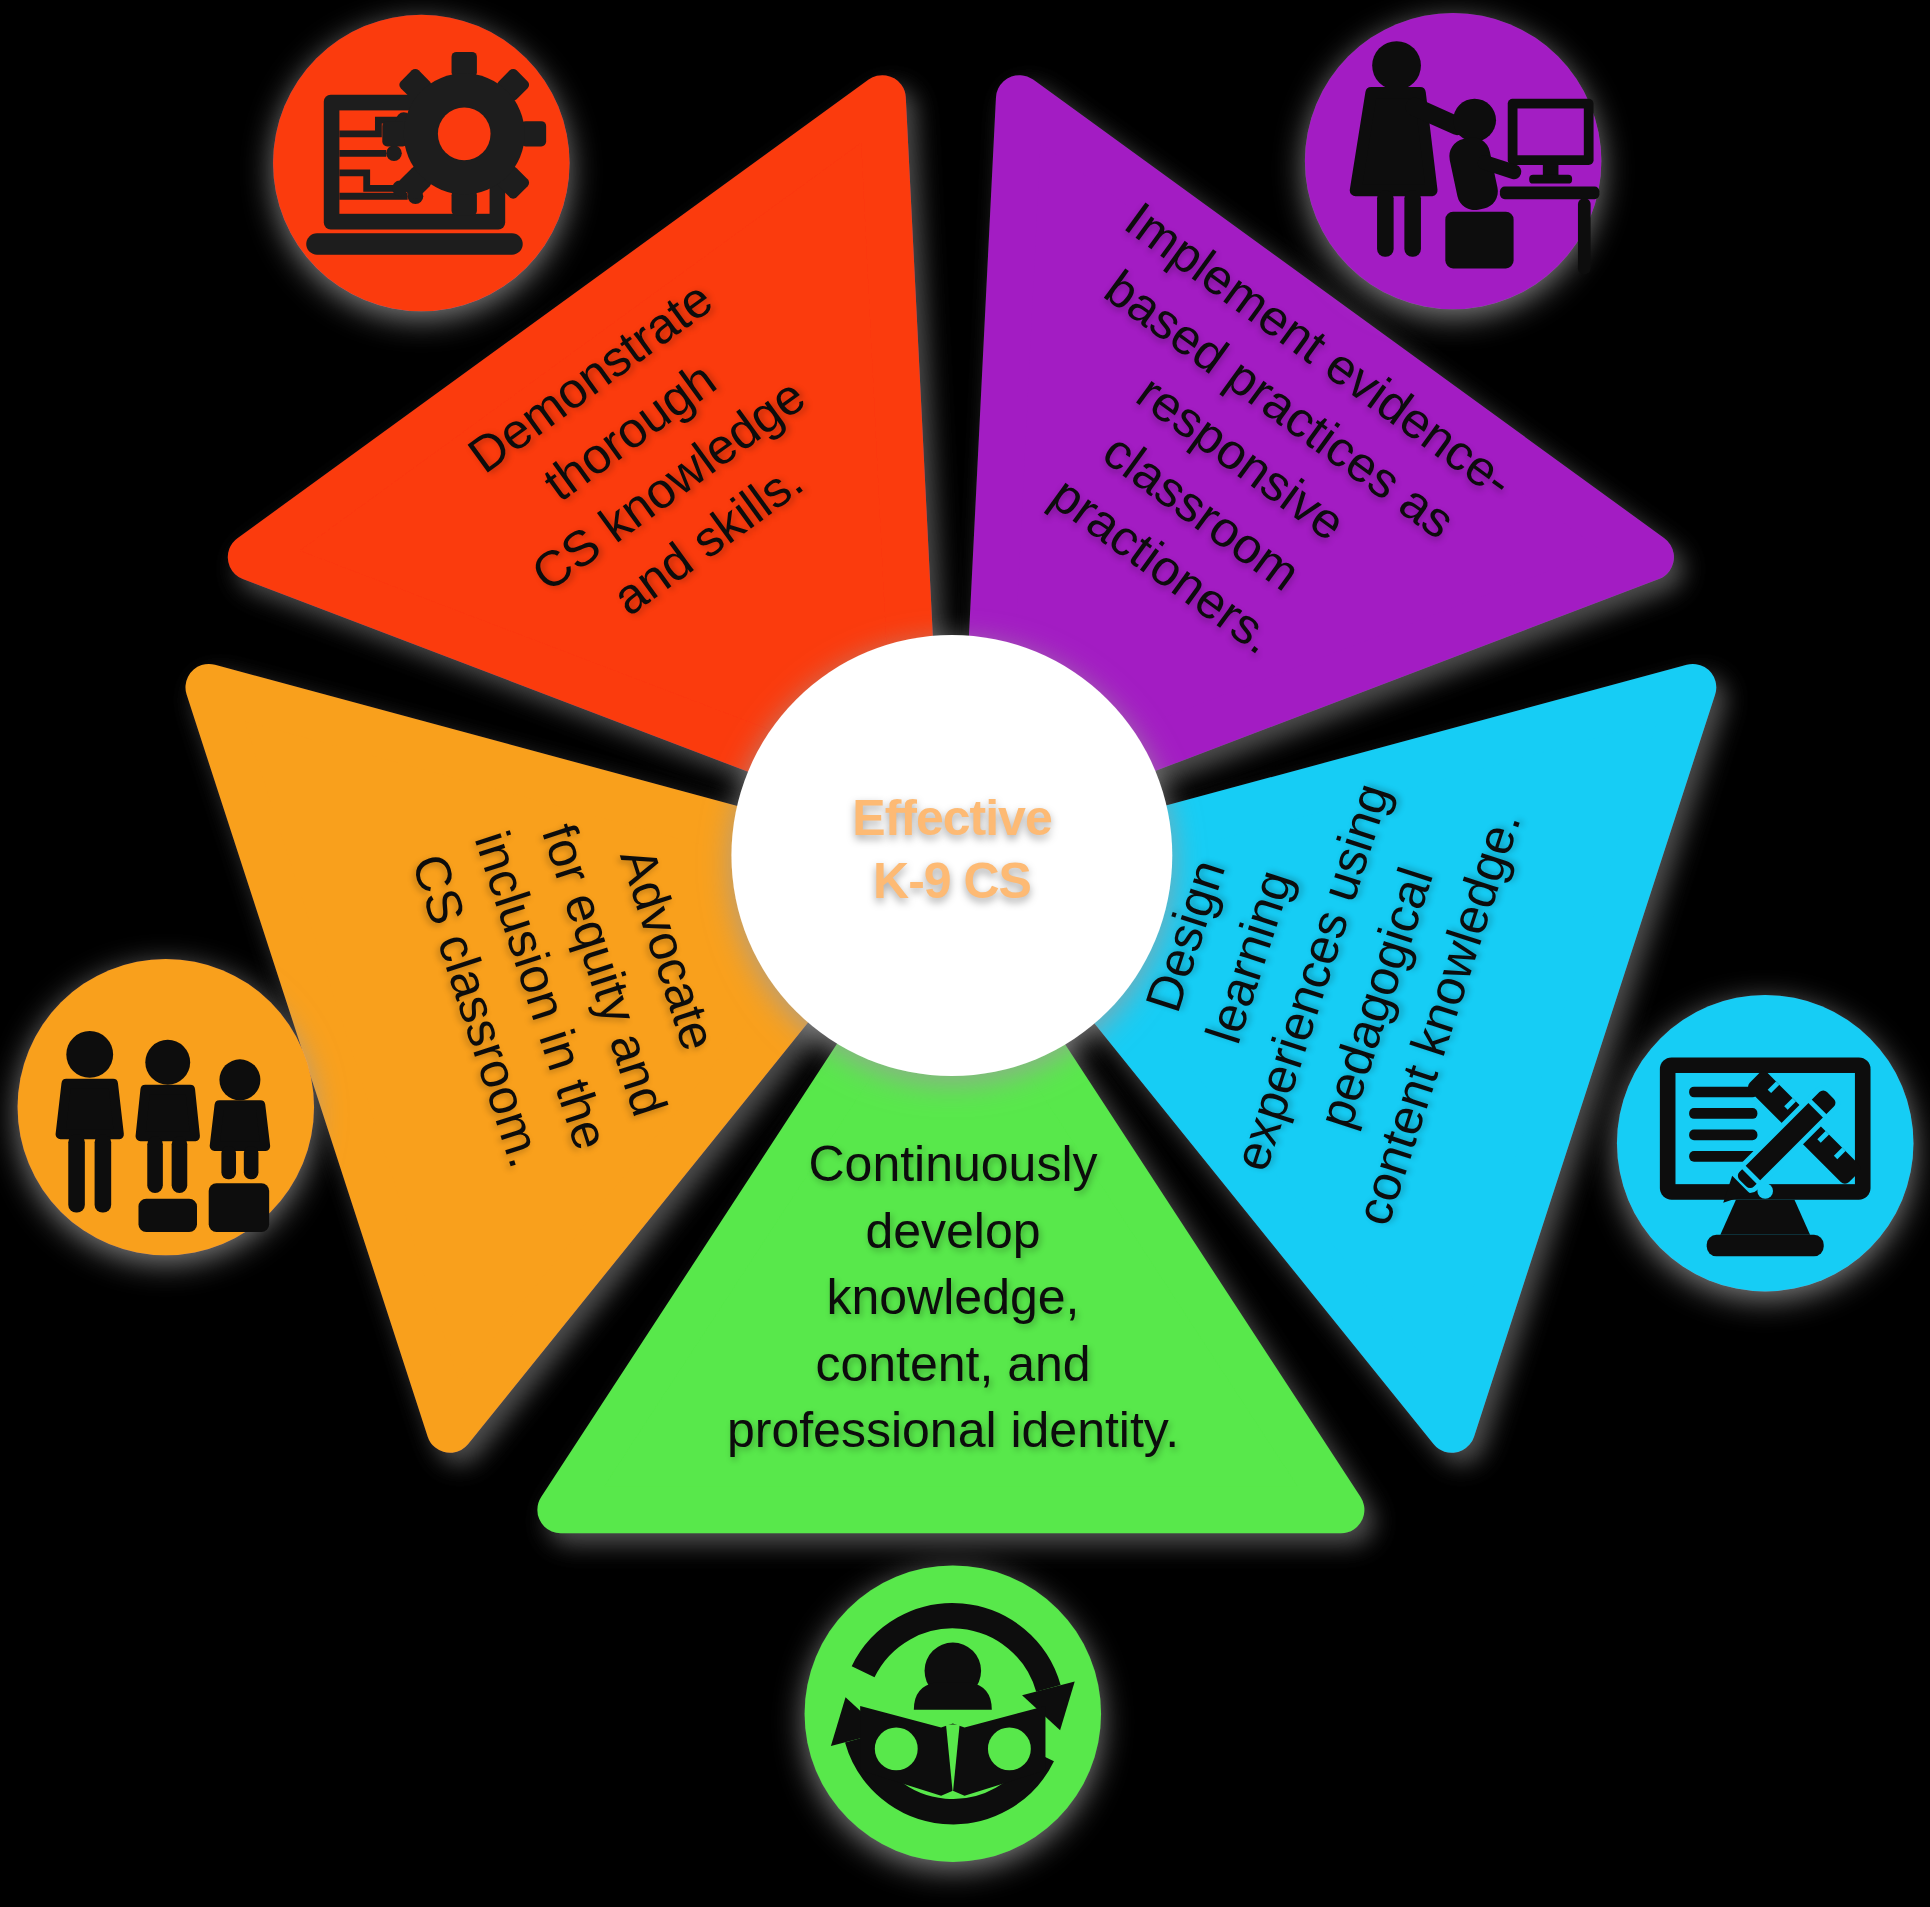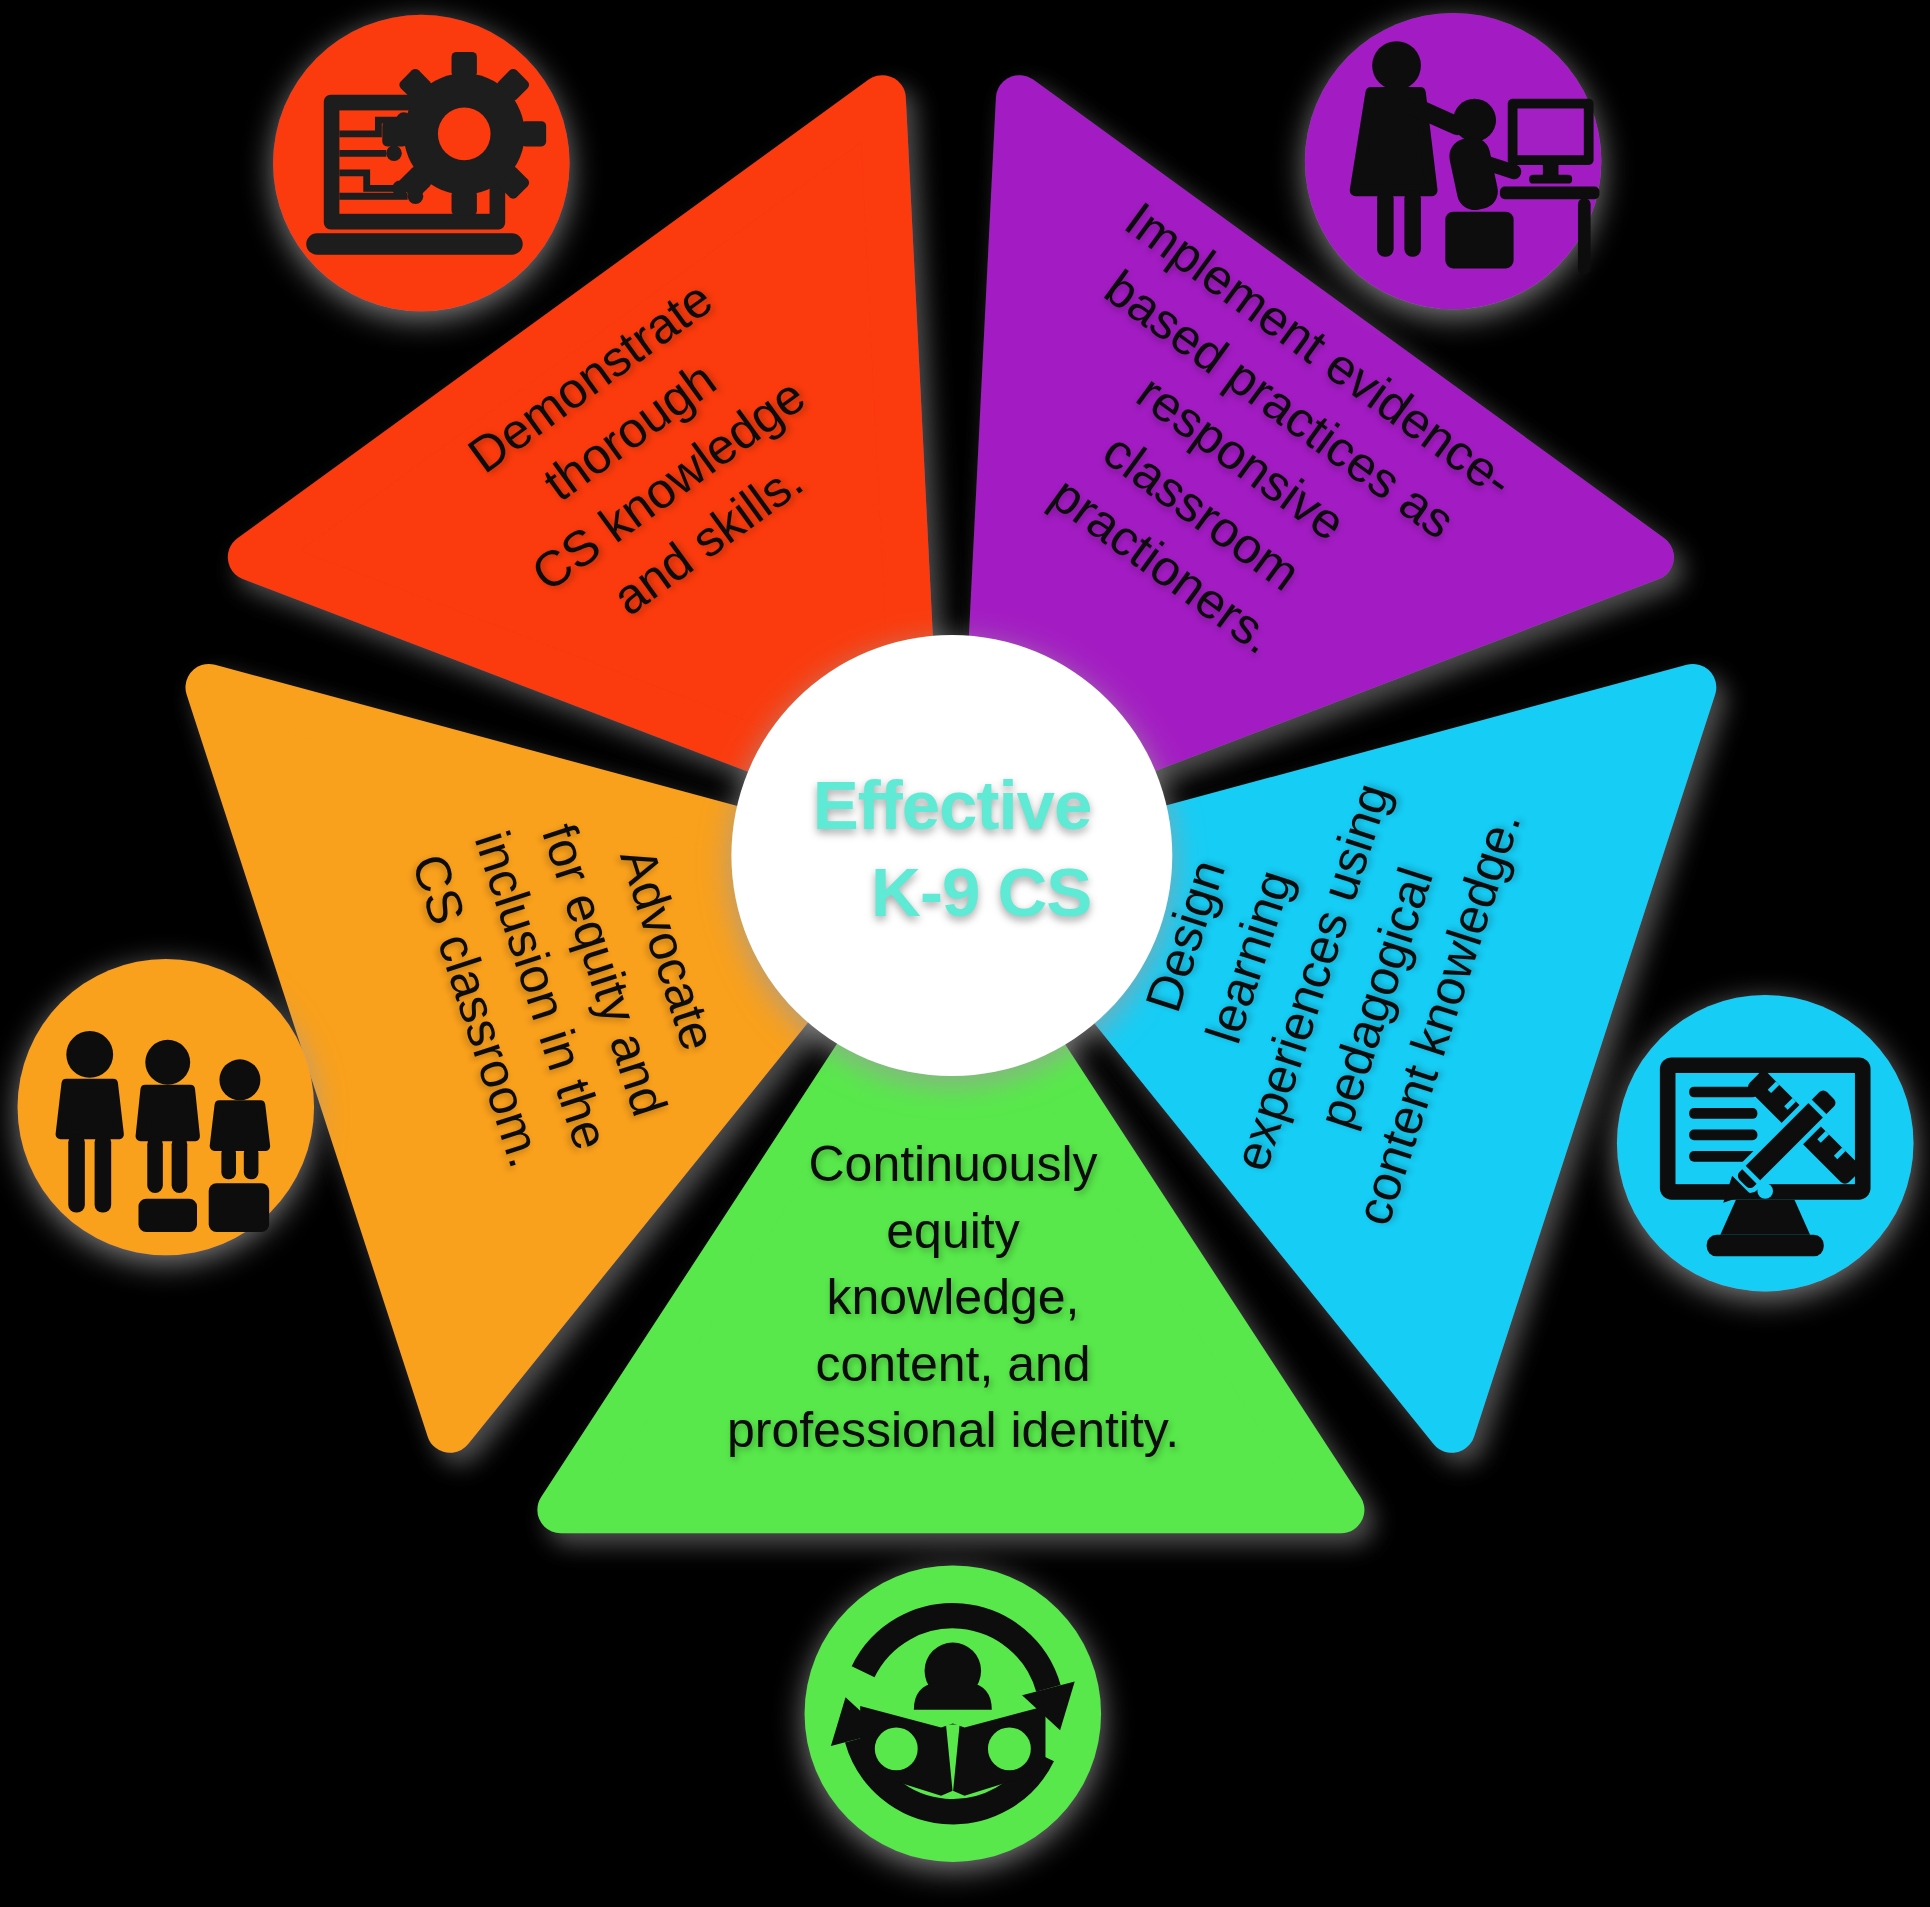--- a/index.html
+++ b/index.html
@@ -20,26 +20,26 @@
     line-height:1.33;
     text-align:center;
     white-space:nowrap;
     text-shadow:2px 2.9px 6.8px rgba(0,0,0,0.25);
   }
   .center-title{
     position:absolute;
     left:952px;
     top:850px;
     transform:translate(-50%,-50%);
-    color:#5eead4;
-    font-size:69px;
+    color:#fdba74;
+    font-size:50px;
     font-weight:600;
     letter-spacing:-1px;
     line-height:1.26;
-    text-align:right;
+    text-align:center;
     white-space:nowrap;
     text-shadow:0 3.9px 8.8px rgba(0,0,0,0.35);
   }
   .rot-n36{transform:translate(-50%,-50%) rotate(-36deg);}
   .rot-p36{transform:translate(-50%,-50%) rotate(36deg);}
   .rot-n72{transform:translate(-50%,-50%) rotate(-72deg);}
   .rot-p72{transform:translate(-50%,-50%) rotate(72deg);}
   .rot-0{transform:translate(-50%,-50%);text-align:center;}
 </style>
 </head>
@@ -229,21 +229,21 @@
   <div class="seg-text rot-n72" style="left:1312px; top:977px;">
       <div>Design</div>
       <div>learning</div>
       <div>experiences using</div>
       <div>pedagogical</div>
       <div>content knowledge.</div>
     </div>
 
   <div class="seg-text rot-0" style="left:953px; top:1297px;">
       <div>Continuously</div>
-      <div>equity</div>
+      <div>develop</div>
       <div>knowledge,</div>
       <div>content, and</div>
       <div>professional identity.</div>
     </div>
 
   <div class="seg-text rot-p72" style="left:573px; top:980px;">
       <div>Advocate</div>
       <div>for equity and</div>
       <div>inclusion in the</div>
       <div>CS classroom.</div>

